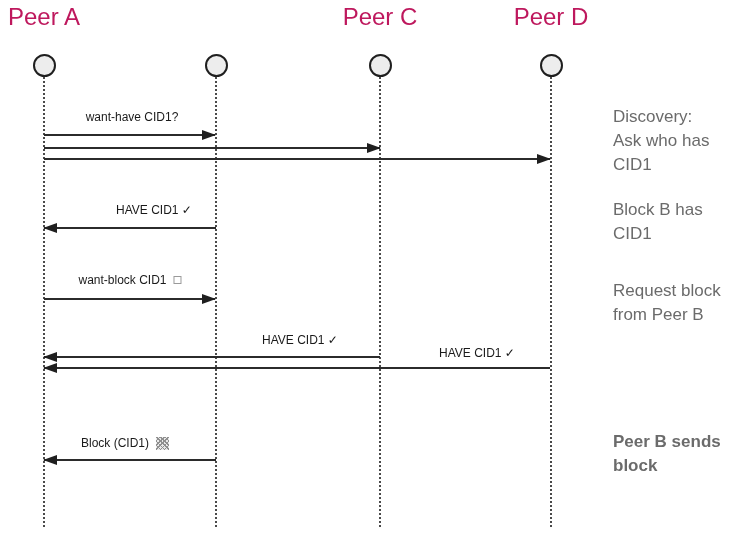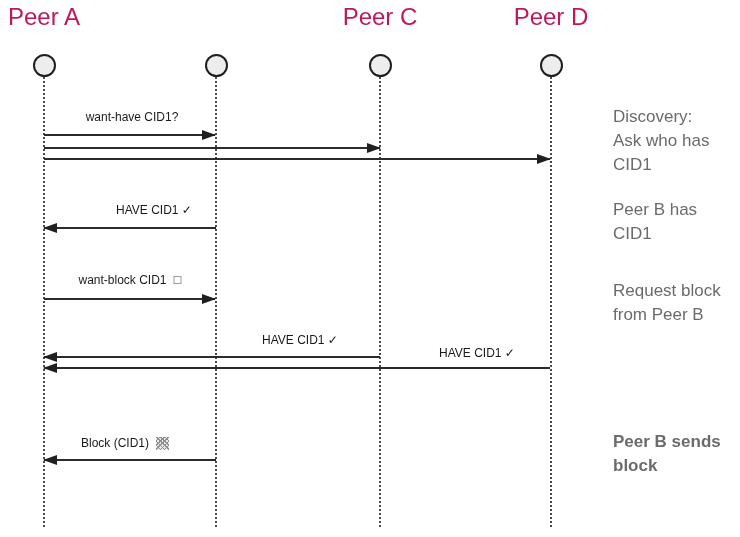--- a/index.html
+++ b/index.html
@@ -130,20 +130,20 @@
     <span>HAVE CID1 ✓</span>
   </div>
   <div class="msg-label" id="l8">
     <span>Block (CID1)</span>
     <span class="sq-hatch"></span>
   </div>
 
   <div class="note" id="n1">Discovery:
 Ask who has
 CID1</div>
-  <div class="note" id="n2">Peer B has
+  <div class="note" id="n2">Block B has
 CID1</div>
   <div class="note" id="n3">Request block
 from Peer B</div>
   <div class="note" id="n5">Peer B sends
 block</div>
 
 </div>
 
 </body></html>

